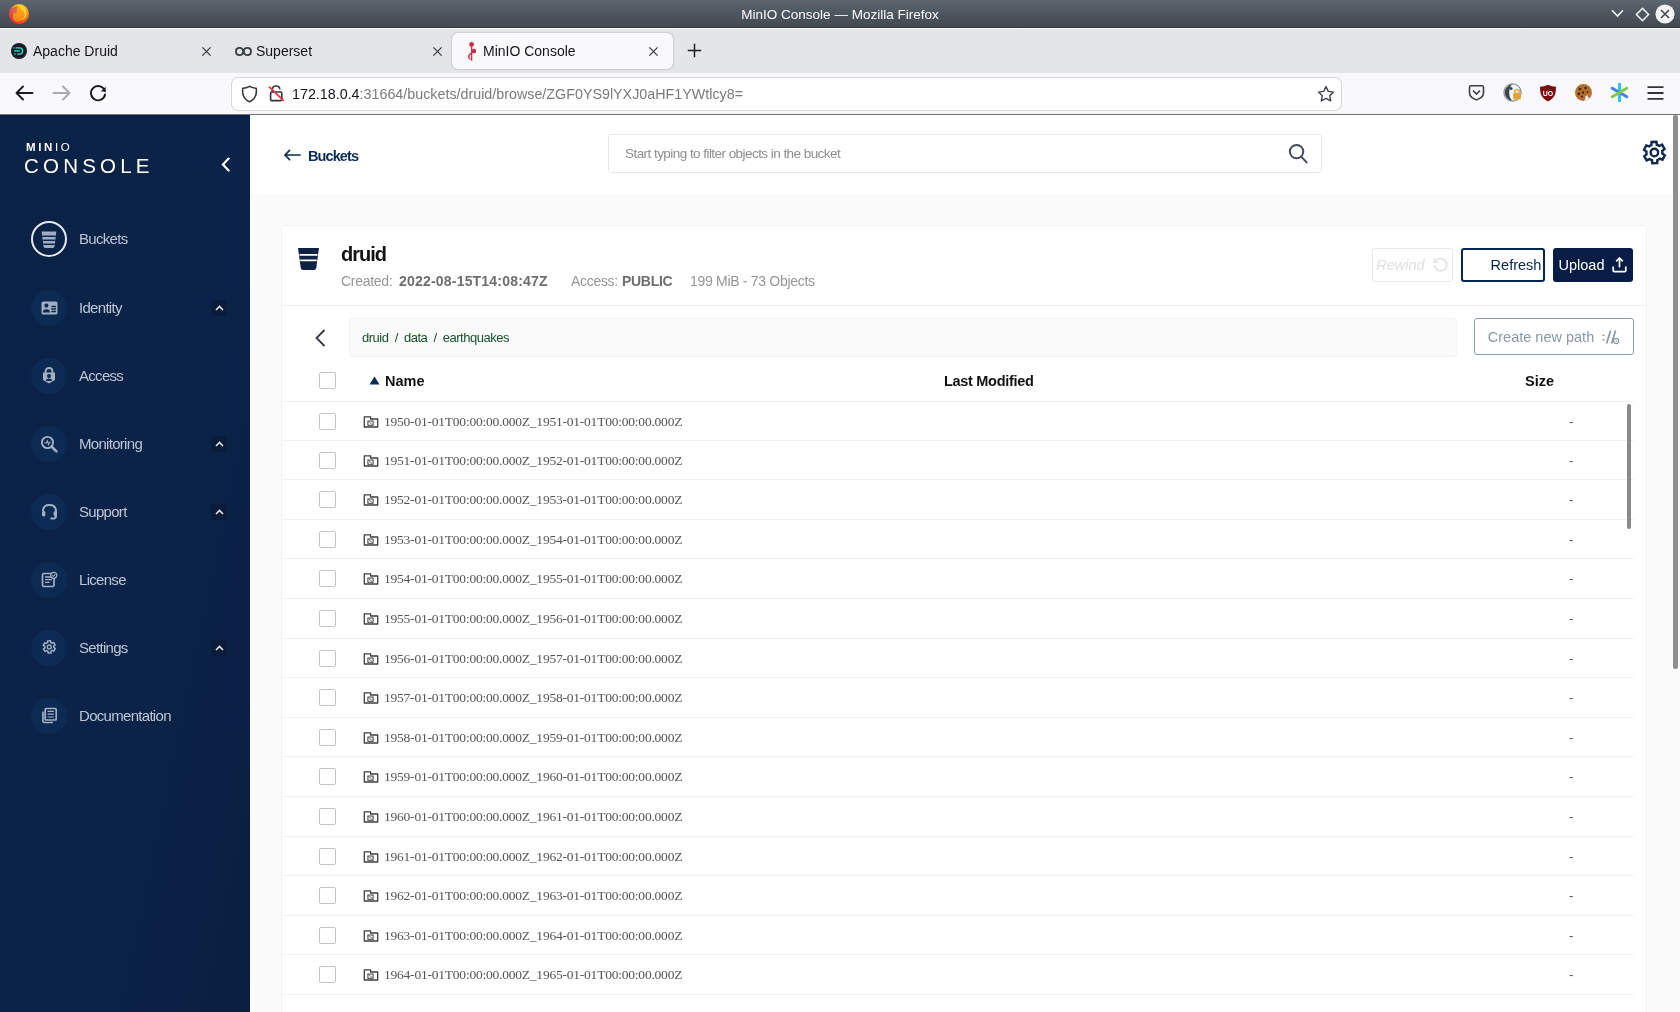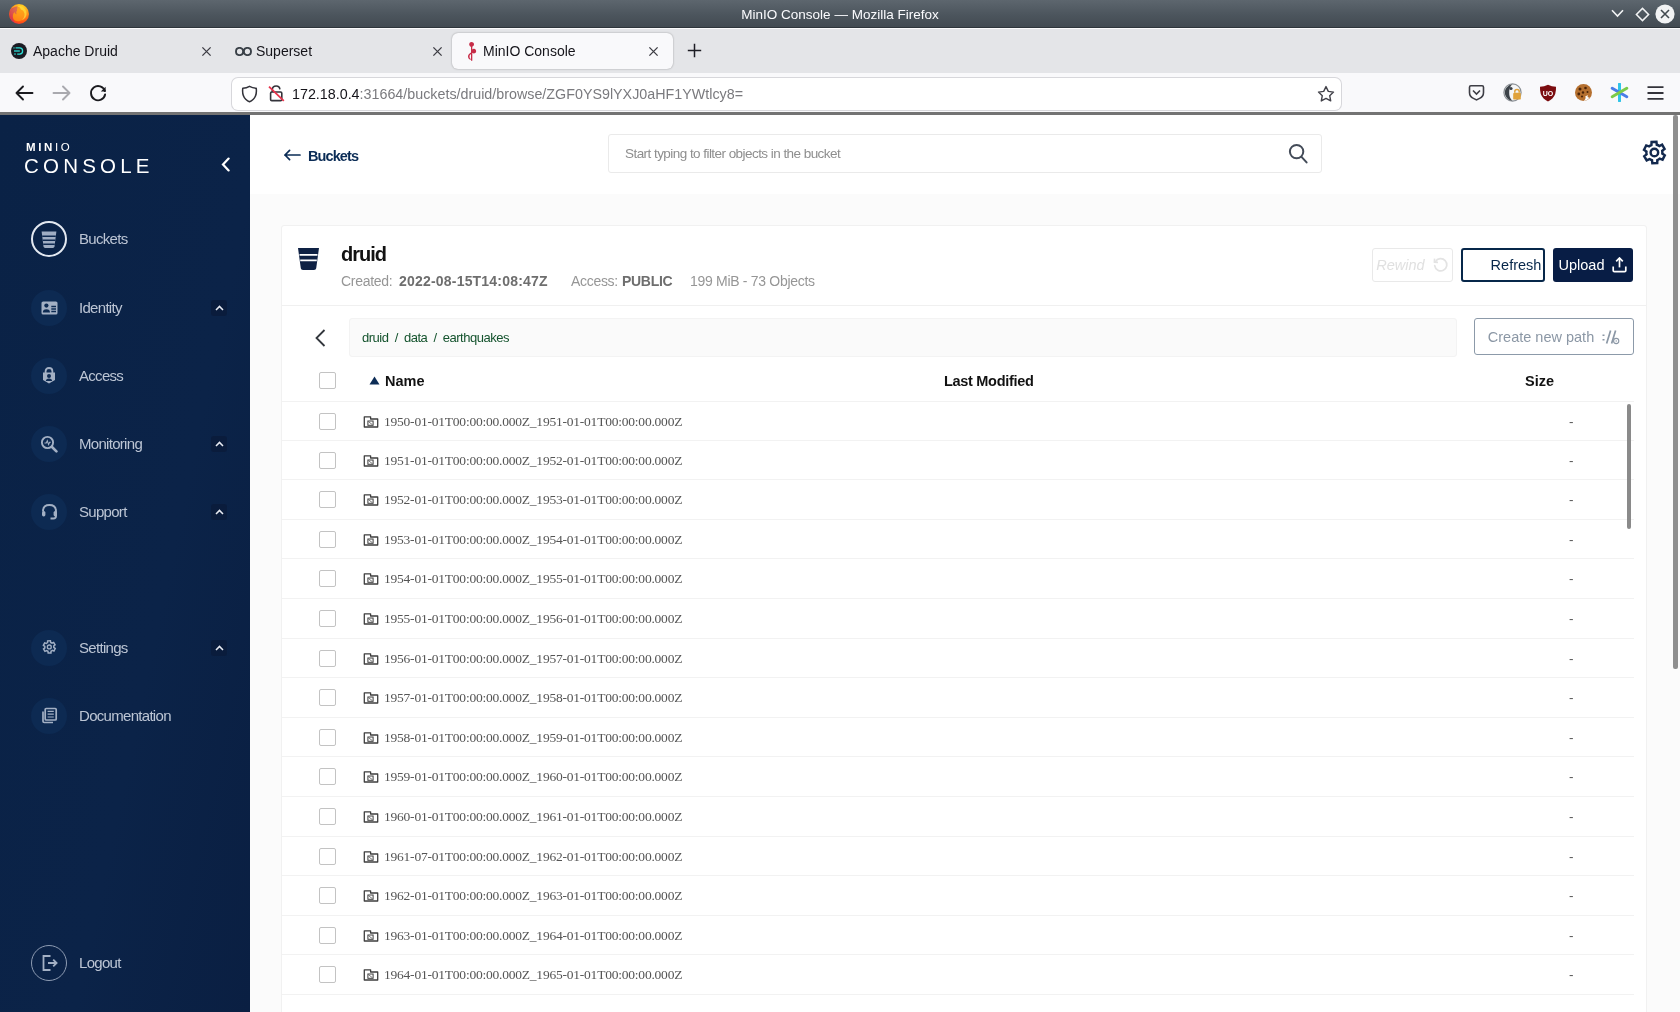--- a/index.html
+++ b/index.html
@@ -11,21 +11,21 @@
   border-bottom:1px solid #2e353b; }
 #titletext { position:absolute; top:7px; left:0; width:100%; text-align:center;
   color:#fbfbfe; font-size:13.5px; }
 #tabbar { position:absolute; left:0; top:29px; width:1680px; height:44px; background:#e4e5e8; }
 .tab { position:absolute; top:4px; height:36px; display:flex; align-items:center; }
 .tab .tlabel { font-size:14px; color:#15141a; }
 .tab .tclose { position:absolute; font-size:14px; color:#202020; }
 #tab3 { left:452px; width:221px; background:#f9f9fb; border-radius:6px;
   box-shadow:0 0 2px rgba(0,0,0,.35); }
 #toolbar { position:absolute; left:0; top:73px; width:1680px; height:42px;
-  background:#f9f9fb; border-bottom:3px solid #737373; }
+  background:#f9f9fb; border-bottom:1px solid #737373; }
 #urlbar { position:absolute; left:232px; top:5px; width:1109px; height:32px;
   background:#ffffff; border-radius:6px; box-shadow:0 0 0 1px #d7d7db; }
 #urltext { position:absolute; left:60px; top:8px; font-size:14.3px; color:#15141a; white-space:pre; }
 #urltext .gray { color:#7a7a7e; }
 
 
 #sidebar { position:absolute; left:0; top:115px; width:250px; height:897px;
   background:linear-gradient(102deg, #0a2246 0%, #0b2348 60%, #0a1f42 100%); }
 .mitem { position:absolute; left:0; width:250px; height:68px; }
 .mcirc { position:absolute; left:31px; top:0; width:36px; height:36px; border-radius:50%;
@@ -275,20 +275,31 @@
         </svg>
     </div>
     <div class="mtext" style="top:9px;">Support</div>
     <div class="mchev" style="top:10px;">
         <svg width="9" height="6" viewBox="0 0 9 6">
           <path d="M1 5 L4.5 1.4 L8 5" fill="none" stroke="#e8ebf2" stroke-width="1.5"></path>
         </svg>
       </div>
   </div>
 
+  <div class="mitem" style="top:446.5px;">
+    <div class="mcirc">
+      <svg width="17" height="17" viewBox="0 0 17 17">
+          <rect x="1.5" y="2.5" width="11.5" height="13" rx="1.4" fill="none" stroke="#a3b0c4" stroke-width="1.7"></rect>
+          <path d="M4 6 L10.8 6 M4 8.7 L10.8 8.7 M4 11.4 L8.4 11.4" stroke="#a3b0c4" stroke-width="1.3"></path>
+          <circle cx="12.7" cy="4.3" r="3" fill="#0d2a52" stroke="#a3b0c4" stroke-width="1.3"></circle>
+          <path d="M11.4 4.3 L12.4 5.3 L14.1 3.5" fill="none" stroke="#a3b0c4" stroke-width="1.1"></path>
+        </svg>
+    </div>
+    <div class="mtext" style="top:9px;">License</div>
+  </div>
 
   <div class="mitem" style="top:514.5px;">
     <div class="mcirc">
       <svg width="18" height="18" viewBox="0 0 24 24">
           <path fill="none" stroke="#a3b0c4" stroke-width="2" d="M13.9 2.4 L14.2 4.7 Q15.2 5 16 5.6 L18.2 4.6 L20.1 7.8 L18.3 9.3 Q18.5 10.3 18.4 11.3 L20.3 12.7 L18.6 16 L16.4 15.2 Q15.6 15.9 14.7 16.3 L14.6 18.6 L10.9 18.7 L10.6 16.4 Q9.6 16.1 8.8 15.5 L6.6 16.5 L4.7 13.3 L6.5 11.8 Q6.3 10.8 6.4 9.8 L4.5 8.4 L6.2 5.1 L8.4 5.9 Q9.2 5.2 10.1 4.8 L10.2 2.5 Z"></path>
           <circle cx="12.4" cy="10.6" r="2.6" fill="none" stroke="#a3b0c4" stroke-width="1.8"></circle>
         </svg>
     </div>
     <div class="mtext" style="top:9px;">Settings</div>
     <div class="mchev" style="top:10px;">
@@ -302,29 +313,20 @@
     <div class="mcirc">
       <svg width="17" height="17" viewBox="0 0 17 17">
           <rect x="4.2" y="1.5" width="11" height="11.5" rx="1" fill="none" stroke="#a3b0c4" stroke-width="1.7"></rect>
           <path d="M6.6 4.4 L12.8 4.4 M6.6 7.2 L12.8 7.2 M6.6 10 L12.8 10" stroke="#a3b0c4" stroke-width="1.2"></path>
           <path d="M2 4.5 L2 14.2 Q2 15.5 3.3 15.5 L12 15.5" fill="none" stroke="#a3b0c4" stroke-width="1.7"></path>
         </svg>
     </div>
     <div class="mtext" style="top:9px;">Documentation</div>
   </div>
 
-  <div class="mitem" style="top:829.5px;">
-    <div class="mcirc" style="background:transparent; border:1.6px solid #8e9cb3;">
-      <svg width="17" height="16" viewBox="0 0 17 16">
-          <path d="M9.5 1 L2.5 1 L2.5 15 L9.5 15" fill="none" stroke="#a3b0c4" stroke-width="1.8"></path>
-          <path d="M7 8 L15.4 8 M12.2 4.6 L15.6 8 L12.2 11.4" fill="none" stroke="#a3b0c4" stroke-width="1.8"></path>
-        </svg>
-    </div>
-    <div class="mtext" style="top:9px;">Logout</div>
-  </div>
 </div>
 
 <div id="appheader">
   <svg style="position:absolute; left:33px; top:34px;" width="18" height="12" viewBox="0 0 18 12">
       <path d="M17 6 L1.8 6 M6.6 1.4 L2 6 L6.6 10.6" fill="none" stroke="#0b2c56" stroke-width="1.7" stroke-linejoin="round" stroke-linecap="round"></path>
     </svg>
   <div style="position:absolute; left:58px; top:33px; font-size:14.5px; letter-spacing:-0.9px; font-weight:bold; color:#0b2c56;">Buckets</div>
   <div id="searchbox">
       <span class="ph">Start typing to filter objects in the bucket</span>
     <svg style="position:absolute; left:679px; top:8px;" width="21" height="22" viewBox="0 0 21 22">
@@ -505,21 +507,21 @@
           <span class="fname">1960-01-01T00:00:00.000Z_1961-01-01T00:00:00.000Z</span>
           <span class="dash">-</span>
         </div>
       <div class="row">
           <div class="cb"></div>
           <svg class="fico" width="16" height="14" viewBox="0 0 16 14">
             <path d="M1.3 2.8 L1.3 12 L14.7 12 L14.7 4 L7.6 4 L7.6 1.8 L1.3 1.8 Z" fill="none" stroke="#3e3e3e" stroke-width="1.3" stroke-linejoin="round"></path>
             <rect x="4.9" y="6" width="5.2" height="4.3" fill="none" stroke="#3e3e3e" stroke-width="1"></rect>
             <path d="M5.7 6.8 L9.3 9.6" stroke="#3e3e3e" stroke-width="0.7"></path>
           </svg>
-          <span class="fname">1961-07-01T00:00:00.000Z_1962-01-01T00:00:00.000Z</span>
+          <span class="fname">1961-01-01T00:00:00.000Z_1962-01-01T00:00:00.000Z</span>
           <span class="dash">-</span>
         </div>
       <div class="row">
           <div class="cb"></div>
           <svg class="fico" width="16" height="14" viewBox="0 0 16 14">
             <path d="M1.3 2.8 L1.3 12 L14.7 12 L14.7 4 L7.6 4 L7.6 1.8 L1.3 1.8 Z" fill="none" stroke="#3e3e3e" stroke-width="1.3" stroke-linejoin="round"></path>
             <rect x="4.9" y="6" width="5.2" height="4.3" fill="none" stroke="#3e3e3e" stroke-width="1"></rect>
             <path d="M5.7 6.8 L9.3 9.6" stroke="#3e3e3e" stroke-width="0.7"></path>
           </svg>
           <span class="fname">1962-01-01T00:00:00.000Z_1963-01-01T00:00:00.000Z</span>

